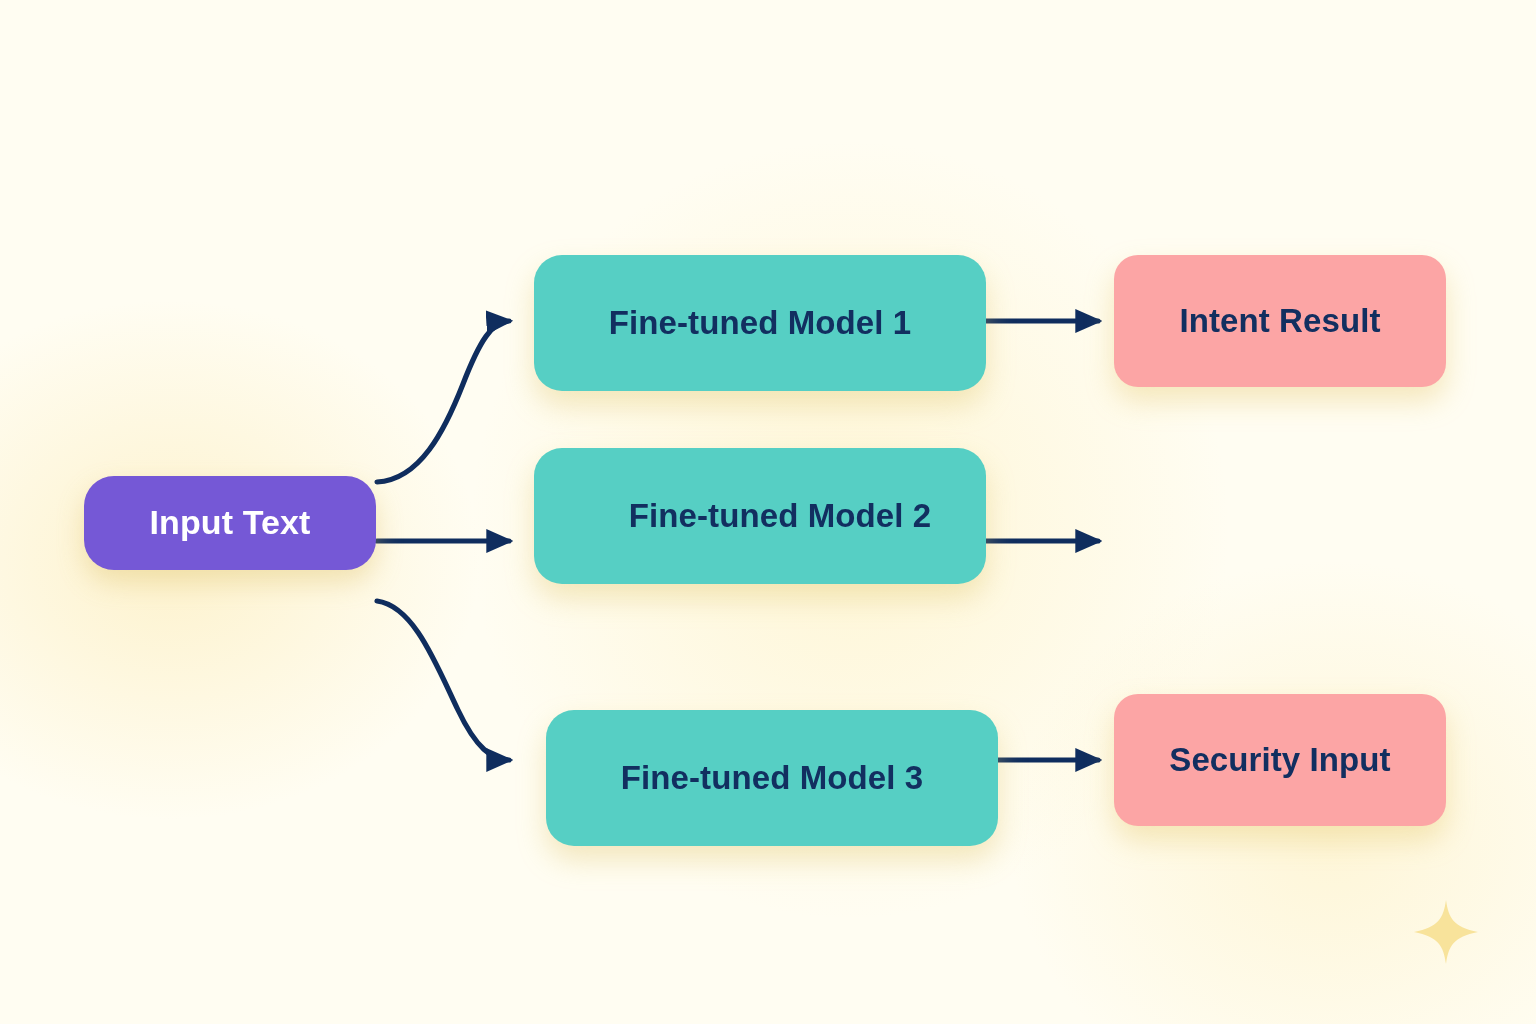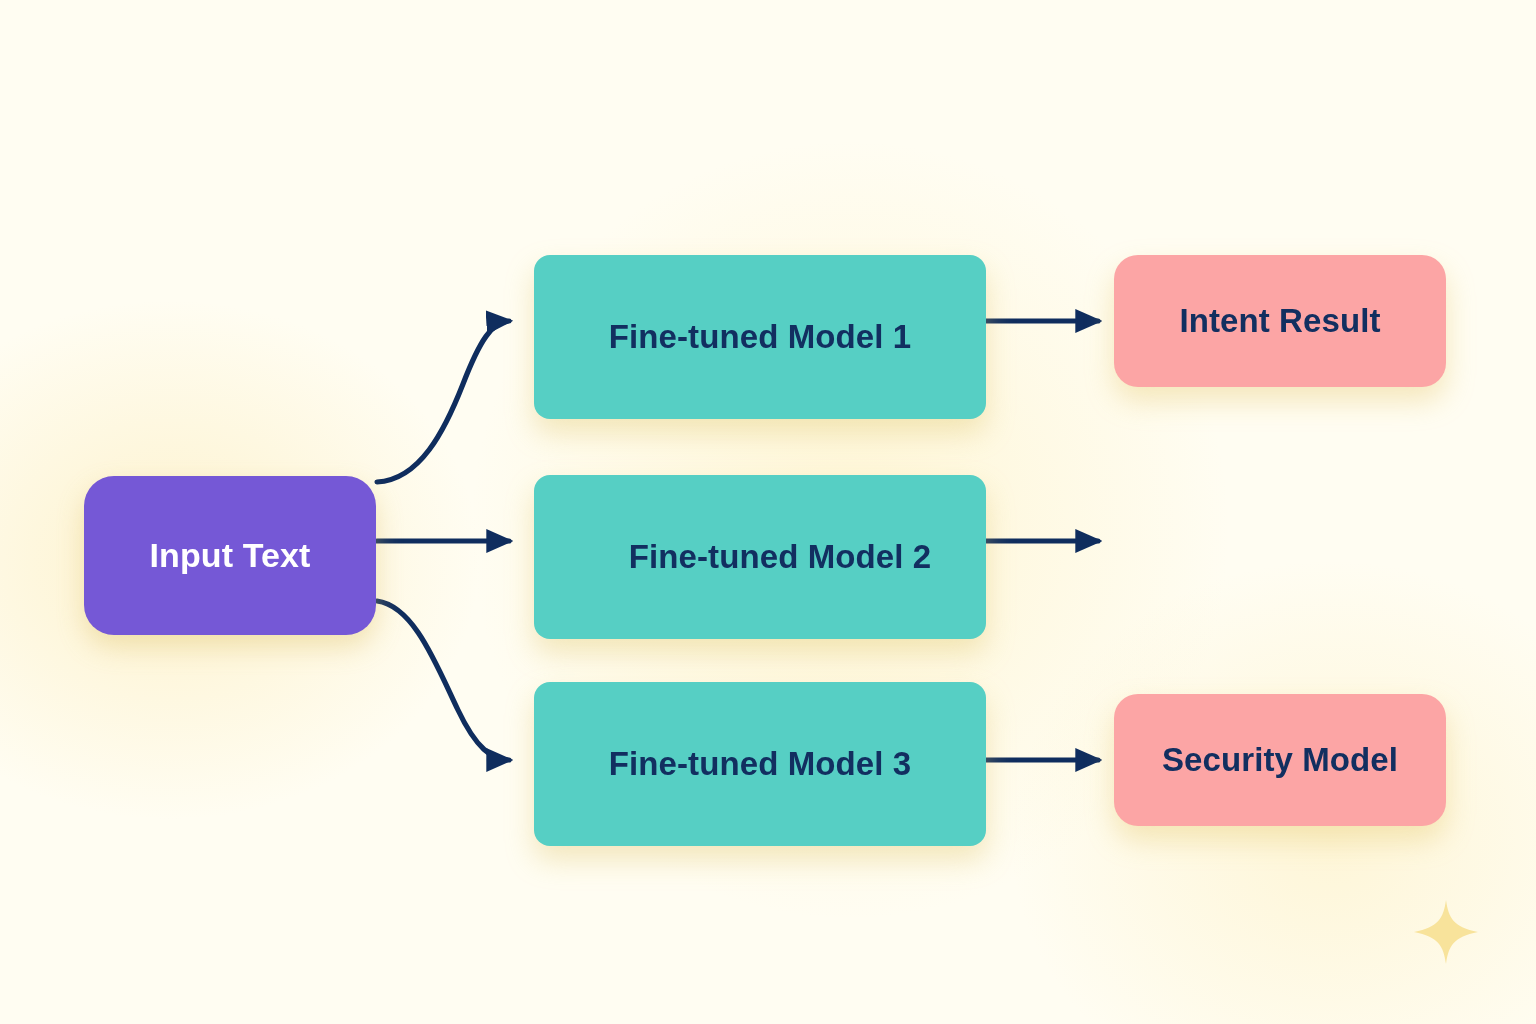--- a/index.html
+++ b/index.html
@@ -63,42 +63,42 @@
   .node-label {
     font-weight: bold;
     font-size: 33px;
     line-height: 1.1;
     white-space: nowrap;
   }
 
   
   .node.input {
     left: 84px;  top: 476px;
-    width: 292px; height: 159px;
+    width: 292px; height: 94px;
     background: #7558d6;
     border-radius: 30px;
     box-shadow: 0 12px 26px rgba(224,196,110,0.42);
   }
   .node.input .node-label {
     color: #ffffff;
     font-size: 34px;
   }
 
   
   .node.model {
     left: 534px;
-    width: 452px; height: 164px;
+    width: 452px; height: 136px;
     background: #56cfc4;
-    border-radius: 16px;
+    border-radius: 28px;
     box-shadow: 0 14px 28px rgba(226,199,112,0.40);
   }
   .node.model .node-label { color: #122f60; }
   .node.m1 { top: 255px; }
-  .node.m2 { top: 475px; padding-left: 40px; }
-  .node.m3 { top: 682px; }
+  .node.m2 { top: 448px; padding-left: 40px; }
+  .node.m3 { top: 710px; margin-left: 12px; }
 
   
   .node.result {
     left: 1114px;
     width: 332px; height: 132px;
     background: #fca5a5;
     border-radius: 24px;
     box-shadow: 0 14px 28px rgba(231,200,108,0.40);
   }
   .node.result .node-label { color: #122f60; }
@@ -153,20 +153,20 @@
     <span class="node-label">Fine-tuned Model 2</span>
   </div>
   <div class="node model m3">
     <span class="node-label">Fine-tuned Model 3</span>
   </div>
 
   <div class="node result r1">
     <span class="node-label">Intent Result</span>
   </div>
   <div class="node result r3">
-    <span class="node-label">Security Model</span>
+    <span class="node-label">Security Input</span>
   </div>
 
   <svg class="sparkle" viewBox="0 0 68 68">
     <path d="M34 2 C36.6 20.2 41.4 29.2 66 34 C41.4 38.8 36.6 47.8 34 66 C31.4 47.8 26.6 38.8 2 34 C26.6 29.2 31.4 20.2 34 2 Z" fill="#f8e39b"></path>
   </svg>
 
 </div>
 
 </body></html>

